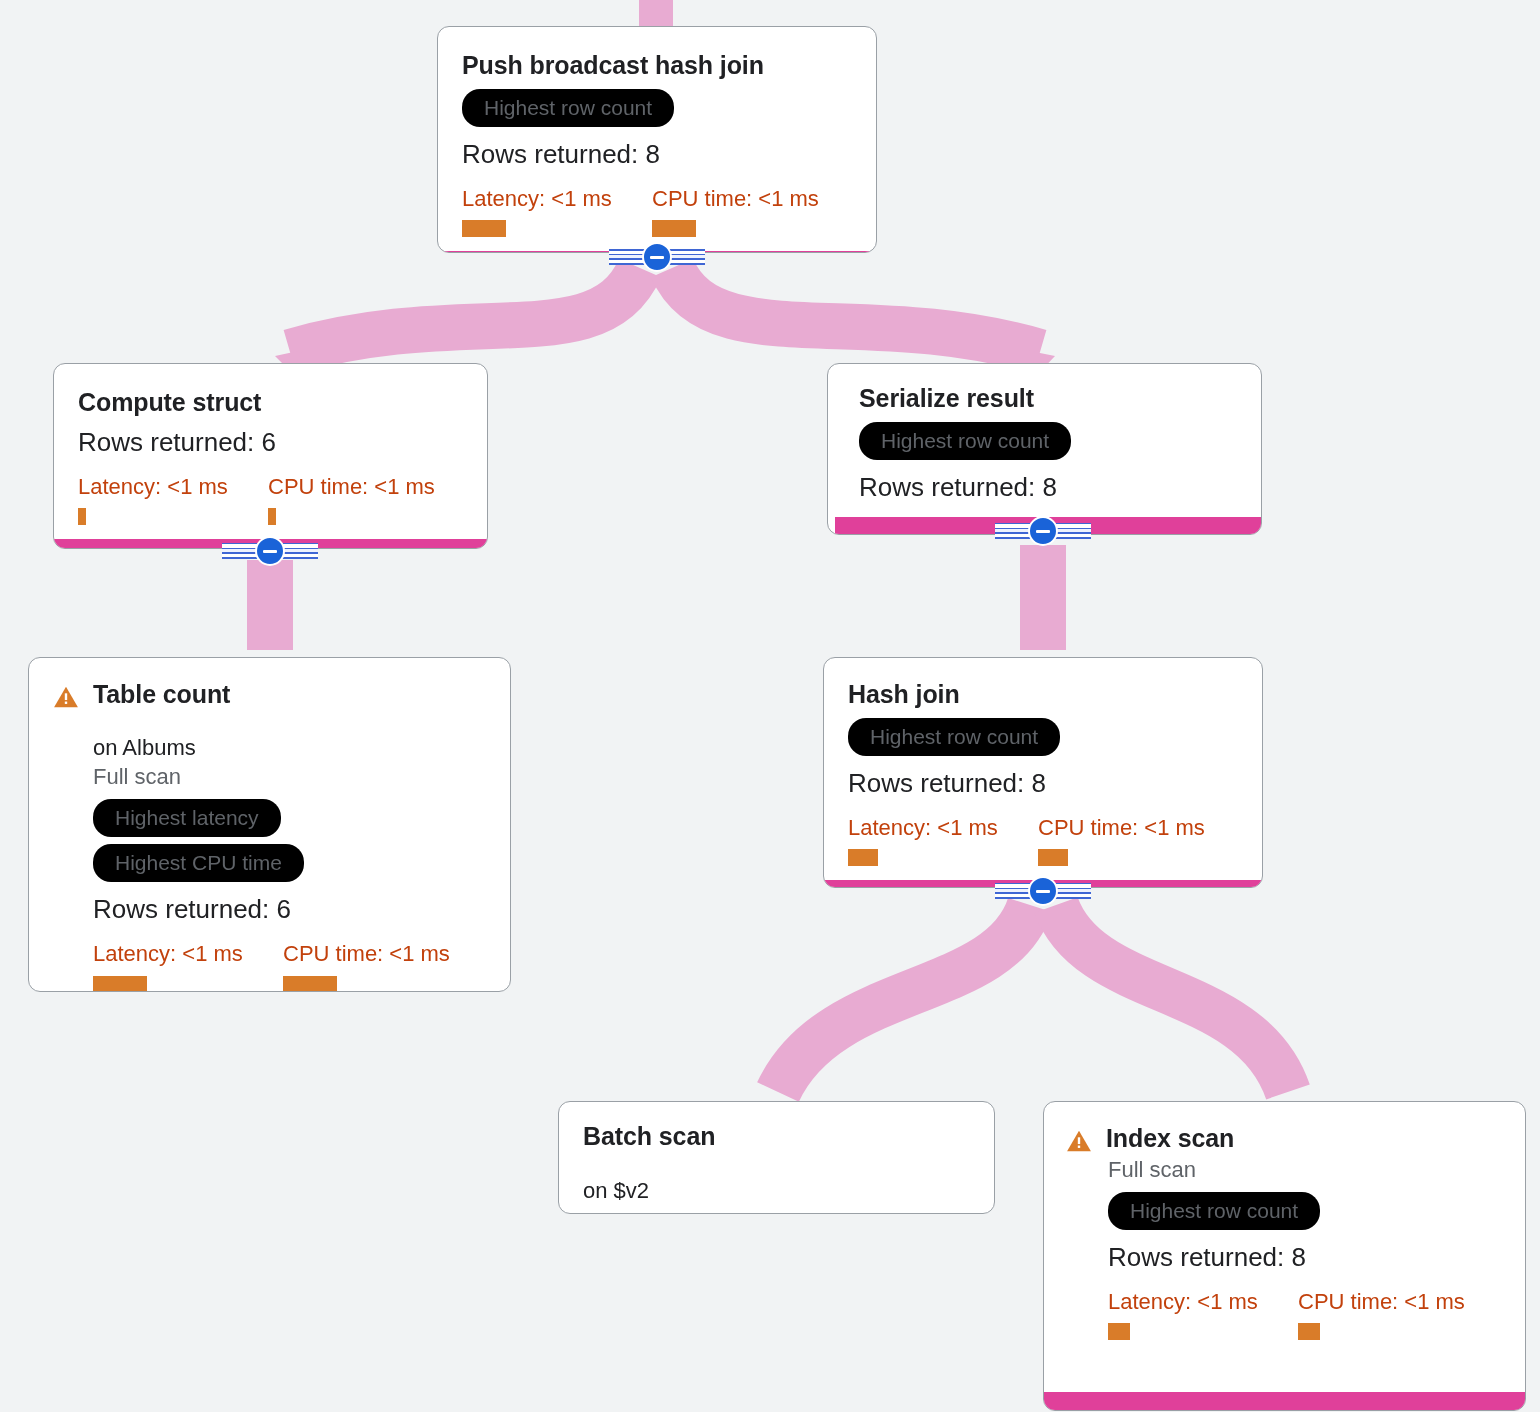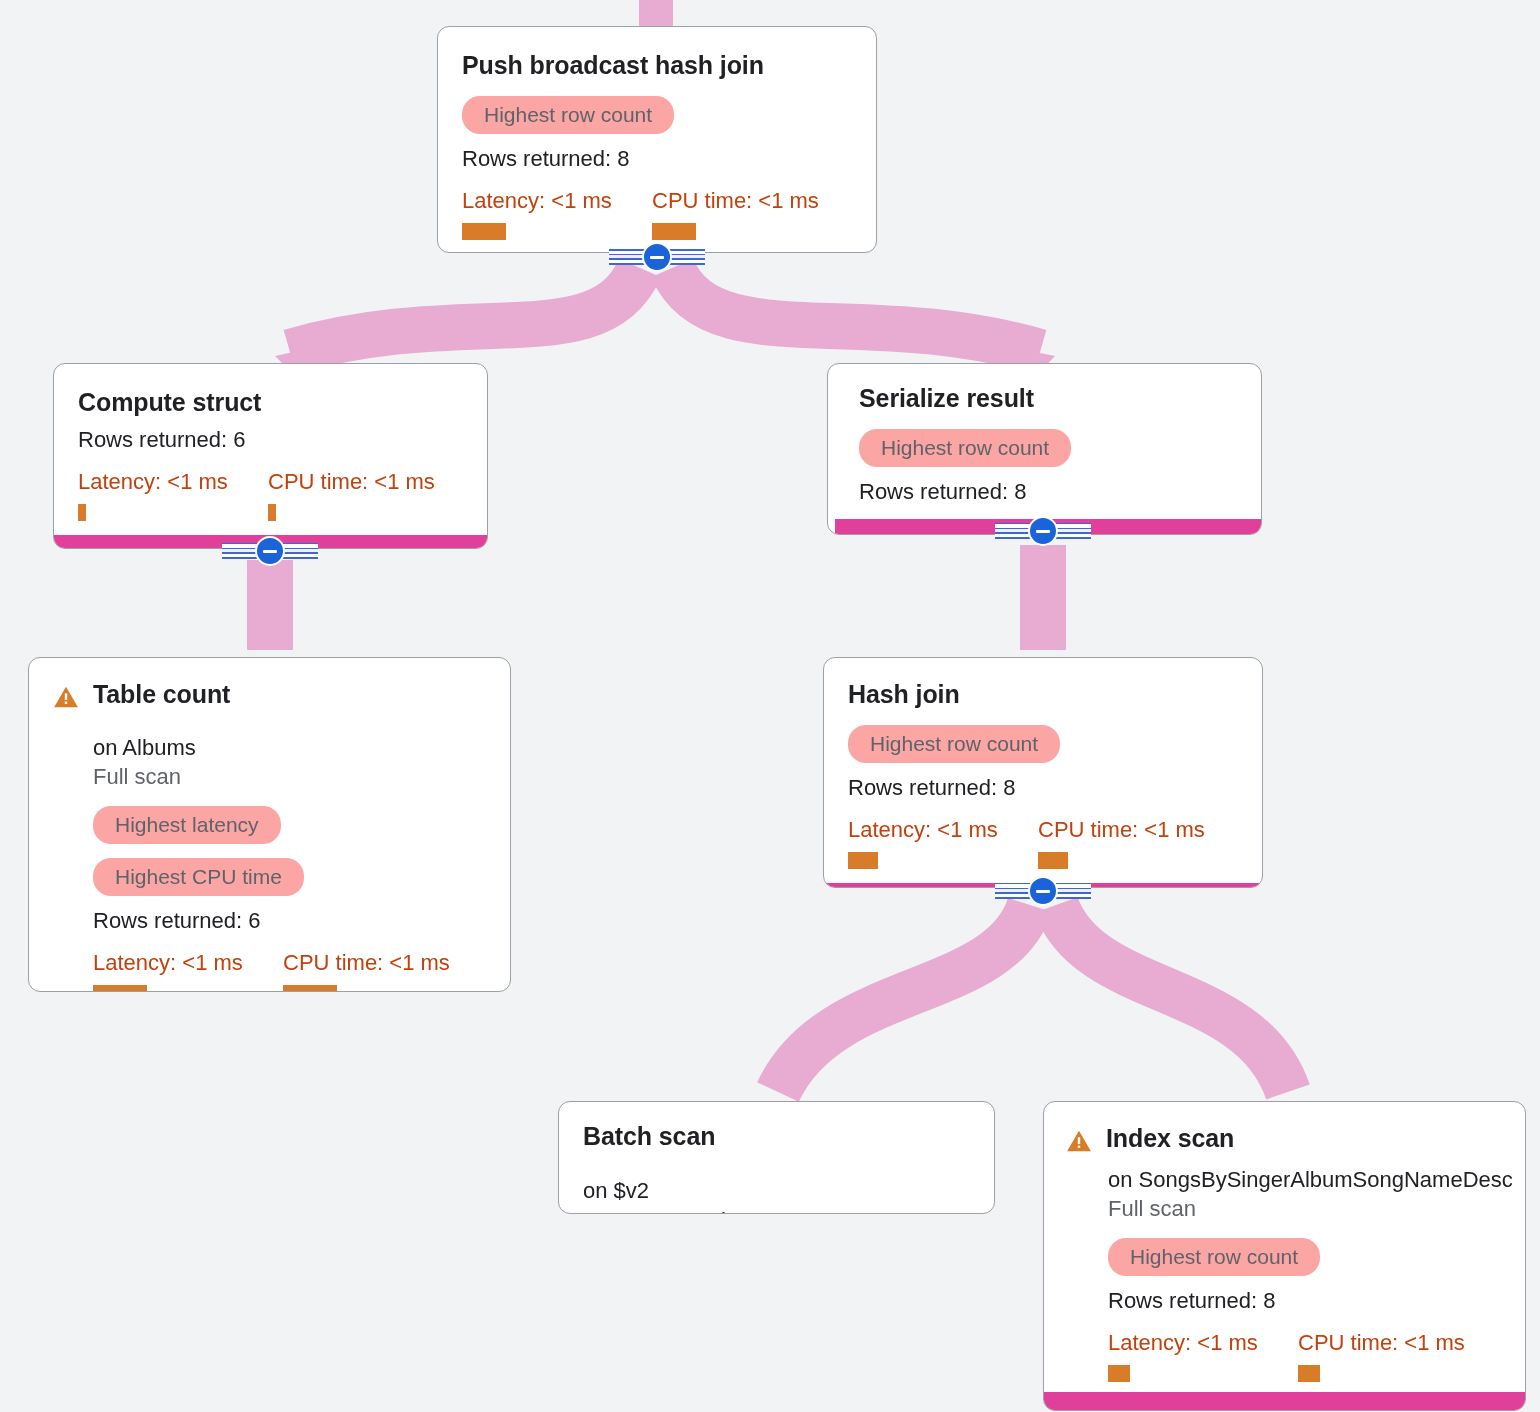--- a/index.html
+++ b/index.html
@@ -81,31 +81,31 @@
     line-height: 1.42;
     margin-top: 20px;
   }
   .node-sub-muted {
     font-size: 22px;
     color: #5f6368;
     line-height: 1.3;
   }
   .chip {
     display: inline-block;
-    background: #fca5a5;
+    background: #000000;
     color: #5f6368;
     border-radius: 18px;
     font-size: 21px;
     padding: 7px 22px 8px 22px;
-    margin-top: 14px;
+    margin-top: 7px;
     line-height: 1.1;
     white-space: nowrap;
   }
   .rows-line {
-    font-size: 22px;
+    font-size: 26px;
     color: #202124;
     margin-top: 12px;
     line-height: 1.2;
   }
   .metrics {
     display: flex;
     margin-top: 16px;
     width: 100%;
   }
   .metric {
@@ -349,21 +349,20 @@
         <span class="warn-icon">
           <svg viewBox="0 0 24 24" width="26" height="26">
             <path d="M12 2.6 L23 21.4 L1 21.4 Z" fill="#d97c29"></path>
             <rect x="10.9" y="8.6" width="2.2" height="6.2" fill="#ffffff"></rect>
             <rect x="10.9" y="16.2" width="2.2" height="2.2" fill="#ffffff"></rect>
           </svg>
         </span>
         <div class="node-title">Index scan</div>
       </div>
       <div class="indented" style="padding-left:42px;">
-        <div class="node-sub" style="margin-top:8px; white-space:nowrap;">on SongsBySingerAlbumSongNameDesc</div>
         <div class="node-sub-muted">Full scan</div>
         <div class="chip">Highest row count</div>
         <div class="rows-line">Rows returned: 8</div>
         <div class="metrics">
           <div class="metric" style="width:190px;">
             <div class="metric-label">Latency: &lt;1 ms</div>
             <div class="metric-bar" style="width:22px;"></div>
           </div>
           <div class="metric">
             <div class="metric-label">CPU time: &lt;1 ms</div>

